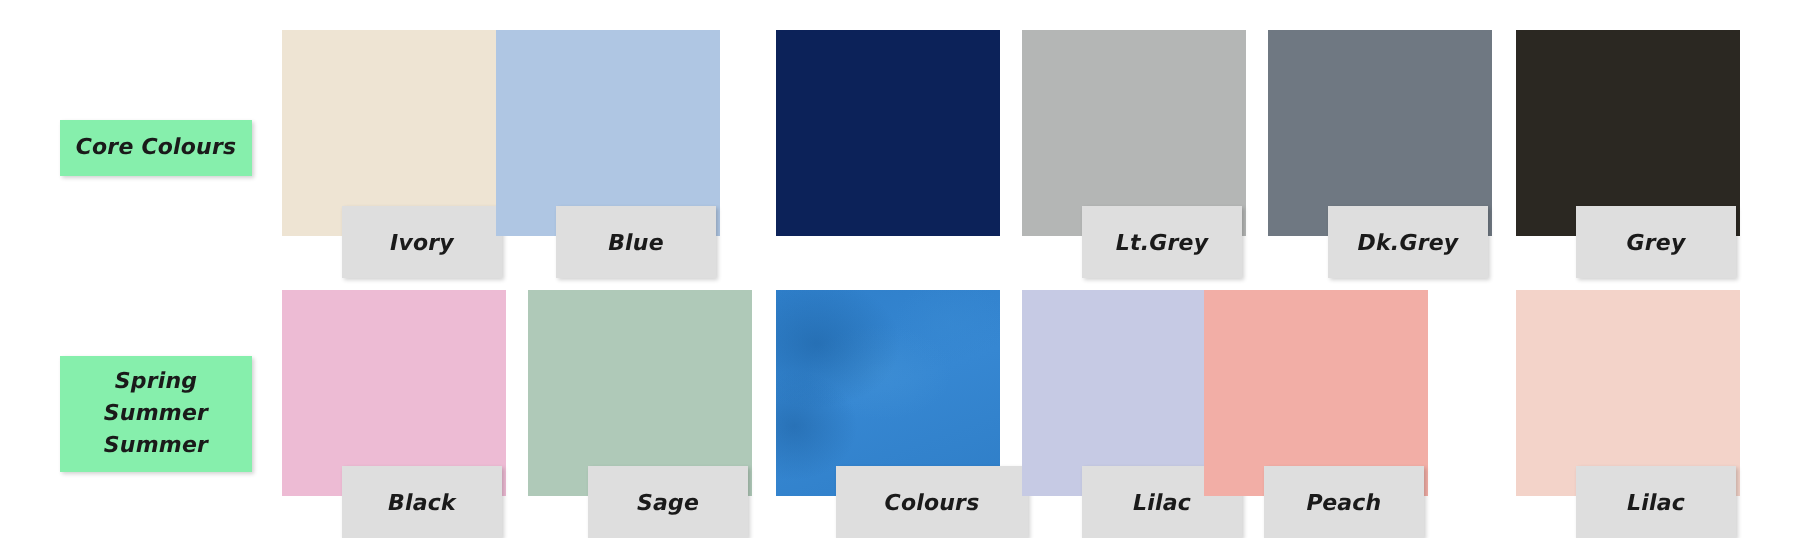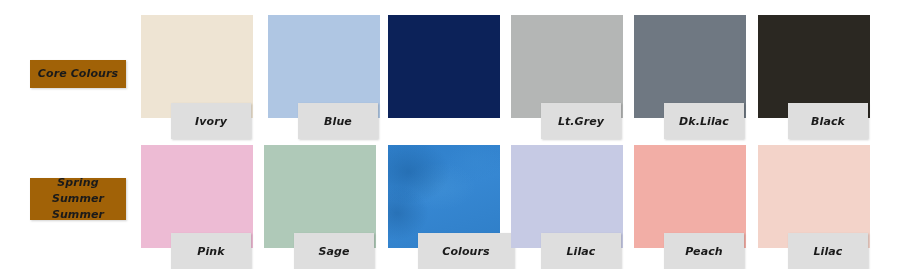--- a/index.html
+++ b/index.html
@@ -17,21 +17,21 @@
 
   .palette-board {
     position: relative;
     width: 903px;
     height: 269px;
   }
 
   
   .category-label {
     position: absolute;
-    background: #a16207;
+    background: #86efac;
     box-shadow: 1px 1px 2px rgba(0,0,0,0.18);
     display: flex;
     flex-direction: column;
     align-items: center;
     justify-content: center;
     font-style: italic;
     font-weight: bold;
     font-size: 11px;
     color: #1a1a1a;
     line-height: 1.45;
@@ -43,21 +43,21 @@
   #category-core {
     left: 30px;
     top: 60px;
     width: 96px;
     height: 28px;
   }
   #category-springsummer {
     left: 30px;
     top: 178px;
     width: 96px;
-    height: 42px;
+    height: 58px;
   }
 
   
   .swatch-cell {
     position: absolute;
     width: 112px;
     height: 103px;
   }
   .swatch-chip {
     position: absolute;
@@ -96,53 +96,53 @@
 
   <div class="category-label" id="category-core">
     <span>Core Colours</span>
   </div>
 
   <div class="swatch-cell" style="left:141px; top:15px;">
     <div class="swatch-chip" style="background:#EEE4D3;"></div>
     <div class="swatch-name-box">Ivory</div>
   </div>
 
-  <div class="swatch-cell" style="left:268px; top:15px;">
+  <div class="swatch-cell" style="left:248px; top:15px;">
     <div class="swatch-chip" style="background:#AFC6E3;"></div>
     <div class="swatch-name-box">Blue</div>
   </div>
 
   <div class="swatch-cell" style="left:388px; top:15px;">
     <div class="swatch-chip" style="background:#0C2259;"></div>
   </div>
 
   <div class="swatch-cell" style="left:511px; top:15px;padding-left:24px;">
     <div class="swatch-chip" style="background:#B4B6B5;"></div>
     <div class="swatch-name-box">Lt.Grey</div>
   </div>
 
   <div class="swatch-cell" style="left:634px; top:15px;">
     <div class="swatch-chip" style="background:#6F7882;"></div>
-    <div class="swatch-name-box">Dk.Lilac</div>
+    <div class="swatch-name-box">Dk.Grey</div>
   </div>
 
   <div class="swatch-cell" style="left:758px; top:15px;">
     <div class="swatch-chip" style="background:#2B2822;"></div>
-    <div class="swatch-name-box">Black</div>
+    <div class="swatch-name-box">Grey</div>
   </div>
 
   <div class="category-label" id="category-springsummer">
     <span>Spring</span>
     <span>Summer</span>
     <span>Summer</span>
   </div>
 
   <div class="swatch-cell" style="left:141px; top:145px;">
     <div class="swatch-chip" style="background:#EDBBD4;"></div>
-    <div class="swatch-name-box">Pink</div>
+    <div class="swatch-name-box">Black</div>
   </div>
 
   <div class="swatch-cell" style="left:264px; top:145px;">
     <div class="swatch-chip" style="background:#AFC9B8;"></div>
     <div class="swatch-name-box">Sage</div>
   </div>
 
   <div class="swatch-cell" style="left:388px; top:145px;">
     <div class="swatch-chip" style="background:
            radial-gradient(ellipse 60px 46px at 18% 26%, rgba(28,96,160,0.55), rgba(28,96,160,0) 70%),
@@ -151,21 +151,21 @@
            radial-gradient(ellipse 40px 30px at 78% 16%, rgba(58,140,212,0.35), rgba(58,140,212,0) 72%),
            linear-gradient(160deg, #2f7fca 0%, #3687d2 48%, #2f7ec7 100%);"></div>
     <div class="swatch-name-box wide">Colours</div>
   </div>
 
   <div class="swatch-cell" style="left:511px; top:145px;text-decoration:underline;">
     <div class="swatch-chip" style="background:#C6CAE4;"></div>
     <div class="swatch-name-box">Lilac</div>
   </div>
 
-  <div class="swatch-cell" style="left:634px; top:145px;">
+  <div class="swatch-cell" style="left:602px; top:145px;">
     <div class="swatch-chip" style="background:#F2AEA6;"></div>
     <div class="swatch-name-box">Peach</div>
   </div>
 
   <div class="swatch-cell" style="left:758px; top:145px;">
     <div class="swatch-chip" style="background:#F3D3C9;"></div>
     <div class="swatch-name-box">Lilac</div>
   </div>
 
 </div>

